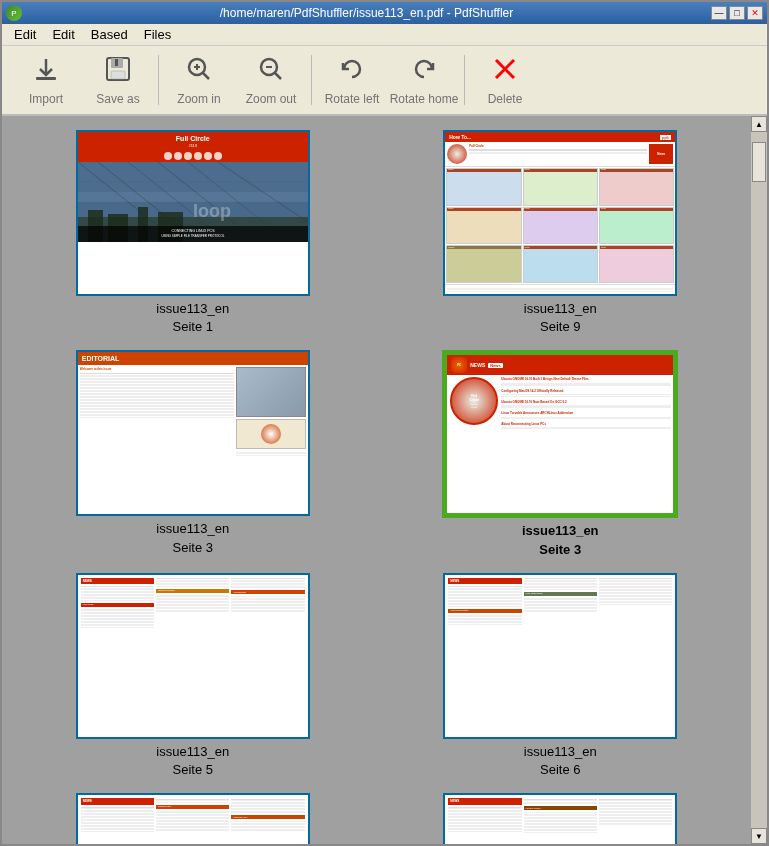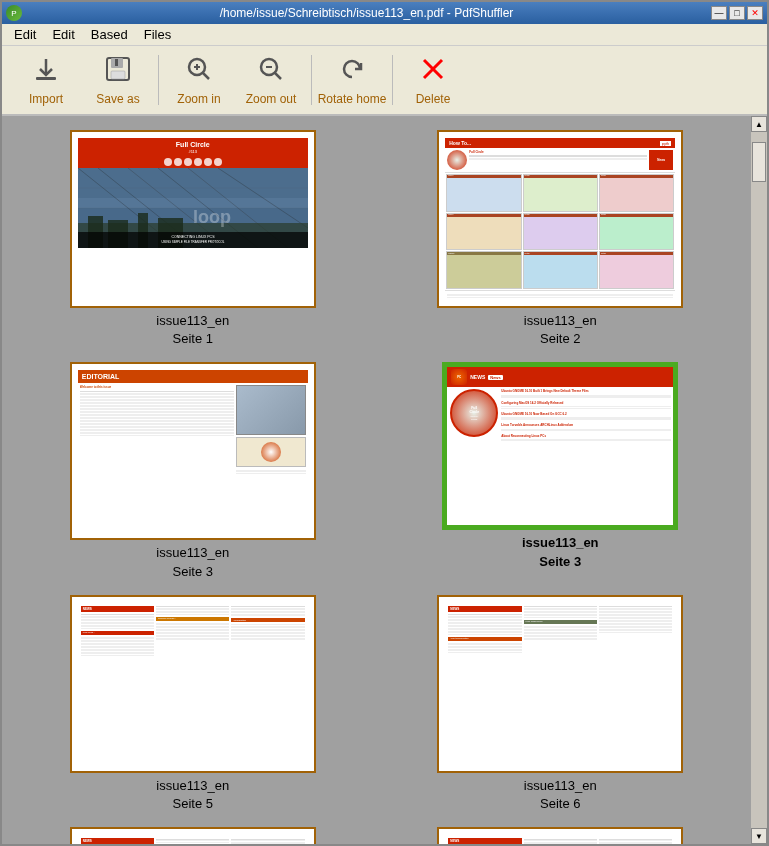--- a/index.html
+++ b/index.html
@@ -94,21 +94,21 @@
       border-radius: 3px;
       font-size: 12px;
       gap: 4px;
     }
     .toolbar-btn .icon-area {
       font-size: 28px;
       line-height: 1;
     }
     .toolbar-btn .btn-label {
       font-size: 12px;
-      color: #a16207;
+      color: #737373;
     }
     .import-icon { color: #555; font-size: 26px; }
     .save-icon { color: #555; }
     .zoom-icon { color: #444; font-size: 24px; }
     .rotate-icon { color: #444; font-size: 24px; }
     .delete-icon { color: red; font-size: 24px; }
     .content-area {
       flex: 1;
       background: #a0a0a0;
       overflow-y: auto;
@@ -126,22 +126,22 @@
       flex-direction: column;
       align-items: center;
       background: transparent;
     }
     .page-item.selected .page-thumb-wrapper {
       border: 3px solid #6aaa3a;
       background: #7bc24a;
     }
     .page-thumb-wrapper {
       background: white;
-      border: 2px solid #a16207;
-      padding: 6px;
+      border: 2px solid #0369a1;
+      padding: 0;
       display: inline-block;
     }
     .page-thumb {
       width: 230px;
       height: 162px;
       background: white;
       overflow: hidden;
       position: relative;
     }
     .page-label {
@@ -355,21 +355,21 @@
 <body>
 
 <div class="window">
 
   <div class="title-bar">
     <div style="display:flex;align-items:center;gap:4px;">
       <div style="width:16px;height:16px;background:linear-gradient(135deg,#3a8a2a,#6abb3a);border-radius:50%;display:flex;align-items:center;justify-content:center;">
         <span style="font-size:8px;color:white;">P</span>
       </div>
     </div>
-    <div class="title-bar-text">/home/issue/Schreibtisch/issue113_en.pdf - PdfShuffler</div>
+    <div class="title-bar-text">/home/maren/PdfShuffler/issue113_en.pdf - PdfShuffler</div>
     <div class="title-bar-buttons">
       <div class="title-btn minimize">—</div>
       <div class="title-btn maximize">□</div>
       <div class="title-btn close">✕</div>
     </div>
   </div>
 
   <div class="menu-bar">
     <div class="menu-item">Edit</div>
     <div class="menu-item">Edit</div>
@@ -420,20 +420,29 @@
         <svg width="28" height="28" viewBox="0 0 28 28">
           <circle cx="12" cy="12" r="8" fill="none" stroke="#555" stroke-width="2.5"></circle>
           <line x1="9" y1="12" x2="15" y2="12" stroke="#555" stroke-width="2"></line>
           <line x1="18" y1="18" x2="24" y2="24" stroke="#555" stroke-width="2.5"></line>
         </svg>
       </div>
       <span class="btn-label">Zoom out</span>
     </div>
     <div class="toolbar-sep"></div>
 
+    <div class="toolbar-btn">
+      <div class="icon-area rotate-icon">
+        <svg width="28" height="28" viewBox="0 0 28 28">
+          <path d="M6,14 A8,8 0 1,1 14,22" fill="none" stroke="#555" stroke-width="2.5"></path>
+          <polyline points="5,8 5,14 11,14" fill="none" stroke="#555" stroke-width="2.5"></polyline>
+        </svg>
+      </div>
+      <span class="btn-label">Rotate left</span>
+    </div>
 
     <div class="toolbar-btn">
       <div class="icon-area rotate-icon">
         <svg width="28" height="28" viewBox="0 0 28 28">
           <path d="M22,14 A8,8 0 1,0 14,22" fill="none" stroke="#555" stroke-width="2.5"></path>
           <polyline points="23,8 23,14 17,14" fill="none" stroke="#555" stroke-width="2.5"></polyline>
         </svg>
       </div>
       <span class="btn-label">Rotate home</span>
     </div>
@@ -572,21 +581,21 @@
                     <div style="height:1px;background:#eee;margin:0.5px 0;"></div>
                     <div style="height:1px;background:#eee;margin:0.5px 0;"></div>
                     <div style="height:1px;background:#eee;margin:0.5px 0;"></div>
                   </div>
                 </div>
               </div>
             </div>
           </div>
           <div class="page-label">
             <div>issue113_en</div>
-            <div>Seite 2</div>
+            <div>Seite 9</div>
           </div>
         </div>
 
         <div class="page-item">
           <div class="page-thumb-wrapper">
             <div class="page-thumb">
               <div class="thumb-content p3-content">
                 <div class="p3-header">EDITORIAL</div>
                 <div style="display:flex;flex:1;padding:2px;gap:2px;">
 

